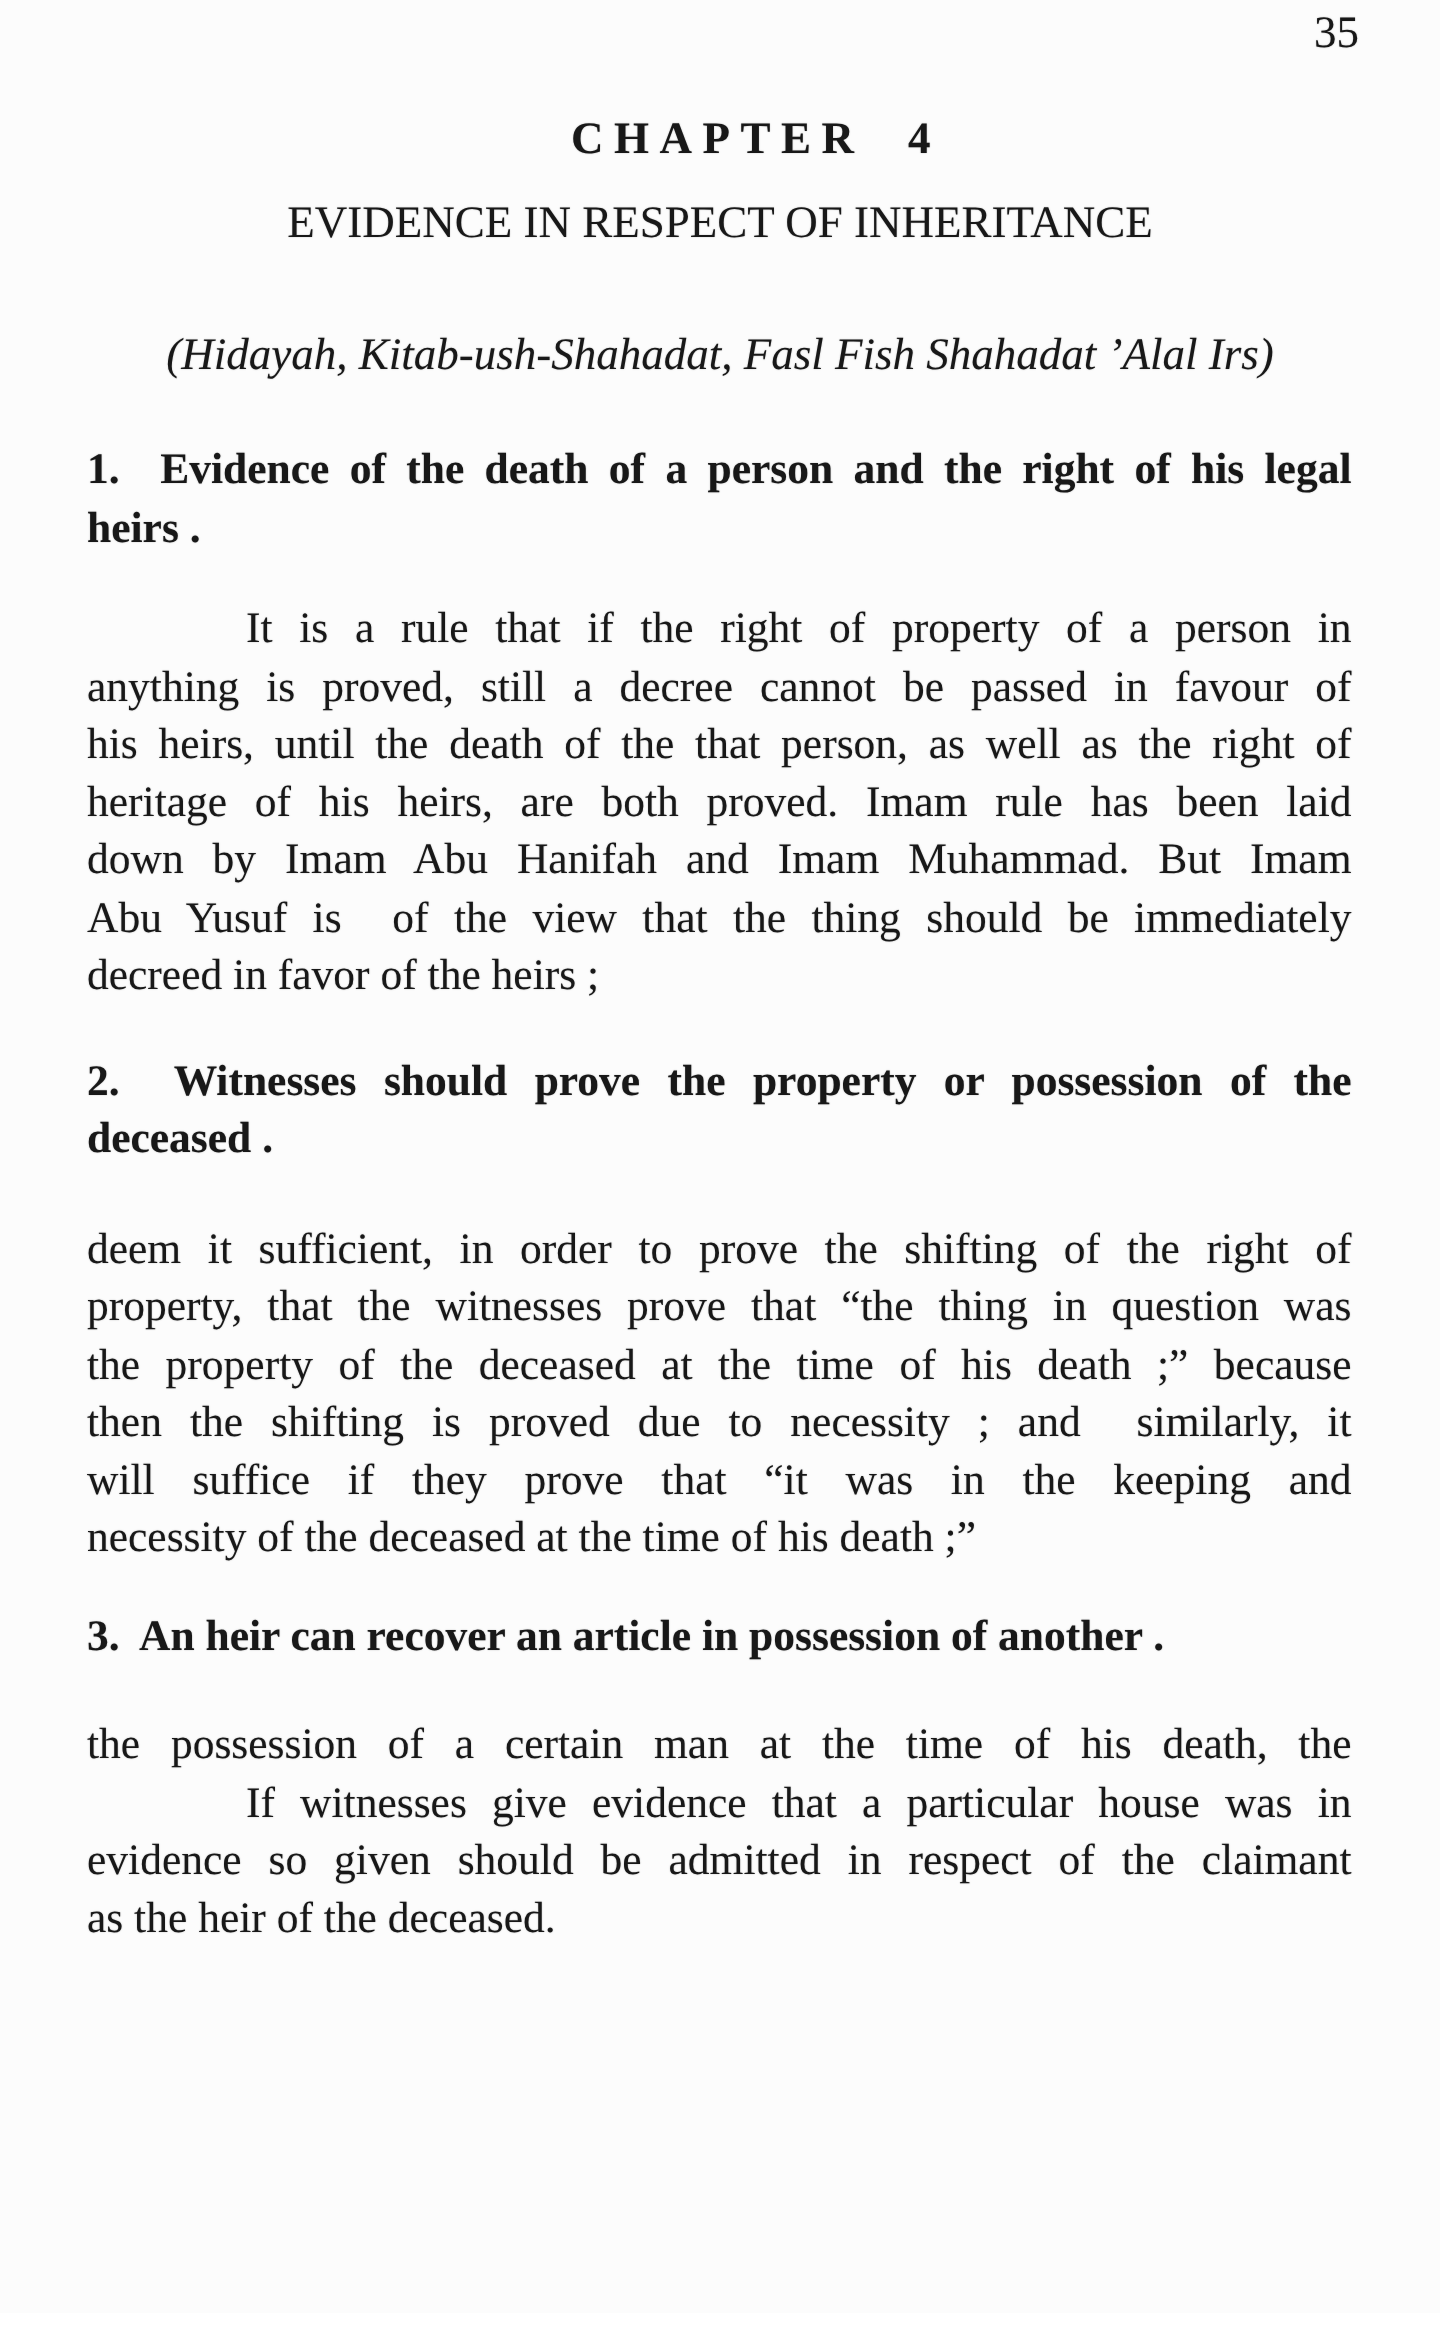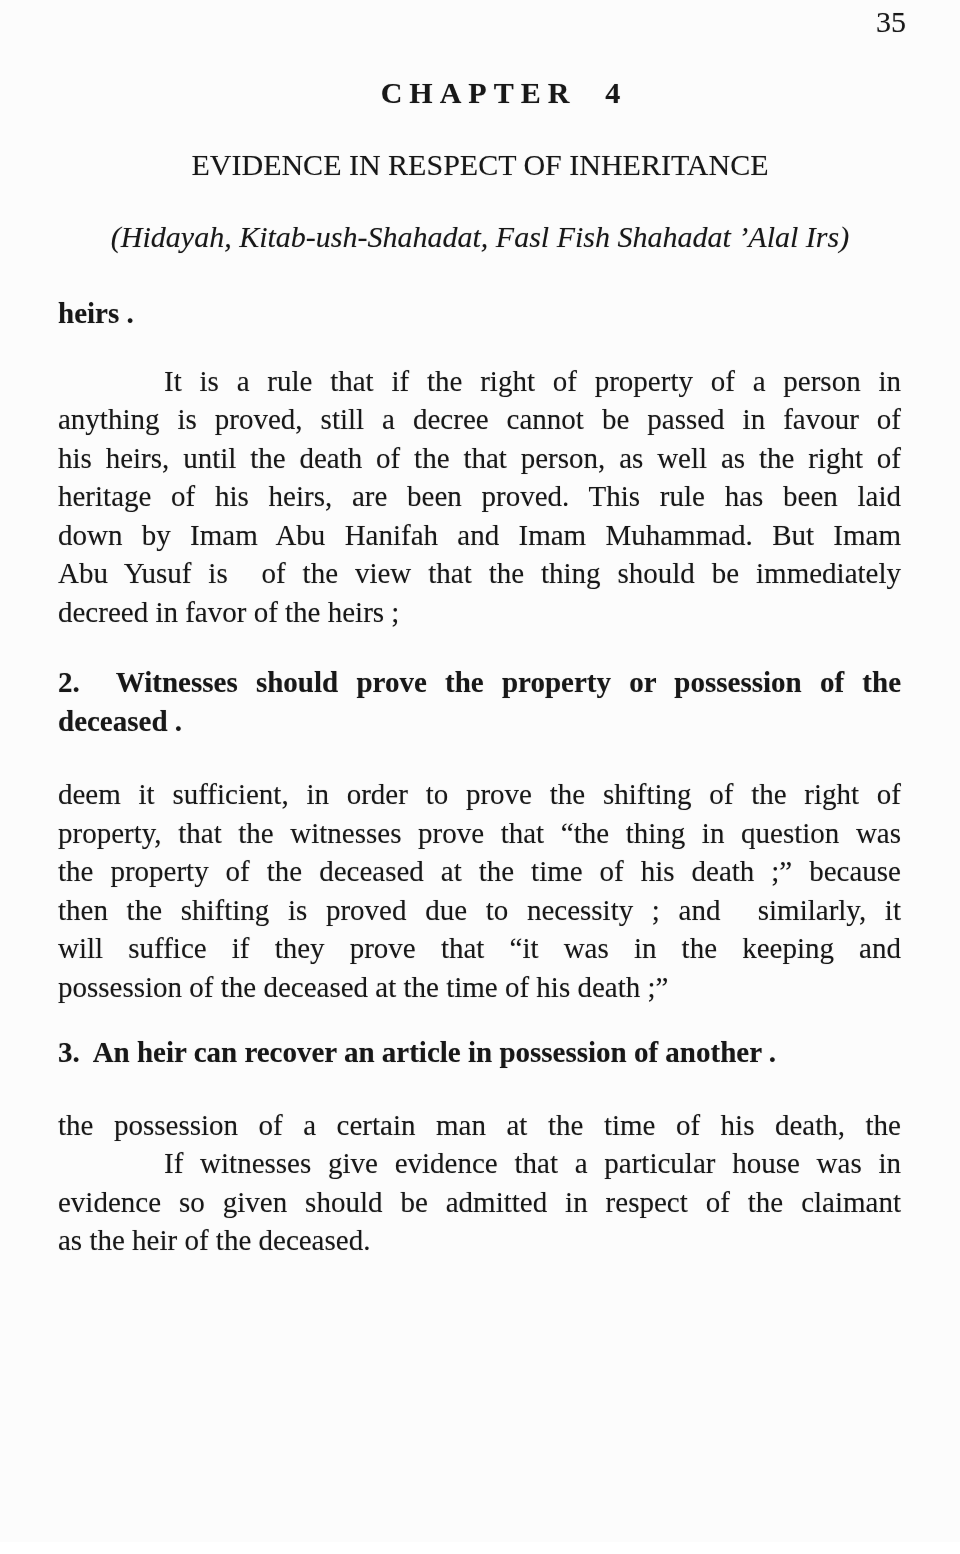--- a/index.html
+++ b/index.html
@@ -28,21 +28,21 @@
     text-align: center;
     font-size: 30px;
     font-weight: 700;
     letter-spacing: 7px;
     line-height: 34px;
     white-space: pre;
     padding-left: 24px;
   }
   .chapter-title {
     position: absolute;
-    top: 147px;
+    top: 131px;
     left: 0;
     width: 100%;
     text-align: center;
     font-size: 30px;
     line-height: 36px;
   }
   .source-citation {
     position: absolute;
     top: 217px;
     left: 0;
@@ -81,45 +81,46 @@
 
 <div class="page">
   <div class="page-number">35</div>
   <div class="chapter-heading">CHAPTER&nbsp;&nbsp;4</div>
   <div class="chapter-title">EVIDENCE IN RESPECT OF INHERITANCE</div>
   <div class="source-citation">(Hidayah, Kitab-ush-Shahadat, Fasl Fish Shahadat ’Alal Irs)</div>
 
   <div class="content">
     <section class="sec-1">
       <div class="heading">
+          <div class="line">1.&nbsp; Evidence of the death of a person and the right of his legal</div>
           <div class="line line-last">heirs .</div>
         </div>
       <div class="para">
           <div class="line line-first">It is a rule that if the right of property of a person in</div>
           <div class="line">anything is proved, still a decree cannot be passed in favour of</div>
           <div class="line">his heirs, until the death of the that person, as well as the right of</div>
-          <div class="line">heritage of his heirs, are been proved. This rule has been laid</div>
+          <div class="line">heritage of his heirs, are both proved. Imam rule has been laid</div>
           <div class="line">down by Imam Abu Hanifah and Imam Muhammad. But Imam</div>
           <div class="line">Abu Yusuf is&nbsp; of the view that the thing should be immediately</div>
           <div class="line line-last">decreed in favor of the heirs ;</div>
         </div>
     </section>
 
     <section class="sec-2">
       <div class="heading">
           <div class="line">2.&nbsp; Witnesses should prove the property or possession of the</div>
           <div class="line line-last">deceased .</div>
         </div>
       <div class="para">
           <div class="line">deem it sufficient, in order to prove the shifting of the right of</div>
           <div class="line">property, that the witnesses prove that “the thing in question was</div>
           <div class="line">the property of the deceased at the time of his death ;” because</div>
           <div class="line">then the shifting is proved due to necessity ; and&nbsp; similarly, it</div>
           <div class="line">will suffice if they prove that “it was in the keeping and</div>
-          <div class="line line-last">possession of the deceased at the time of his death ;”</div>
+          <div class="line line-last">necessity of the deceased at the time of his death ;”</div>
         </div>
     </section>
 
     <section class="sec-3">
       <div class="heading">
           <div class="line line-last">3.&nbsp; An heir can recover an article in possession of another .</div>
         </div>
       <div class="para">
           <div class="line">the possession of a certain man at the time of his death, the</div>
           <div class="line line-first">If witnesses give evidence that a particular house was in</div>

